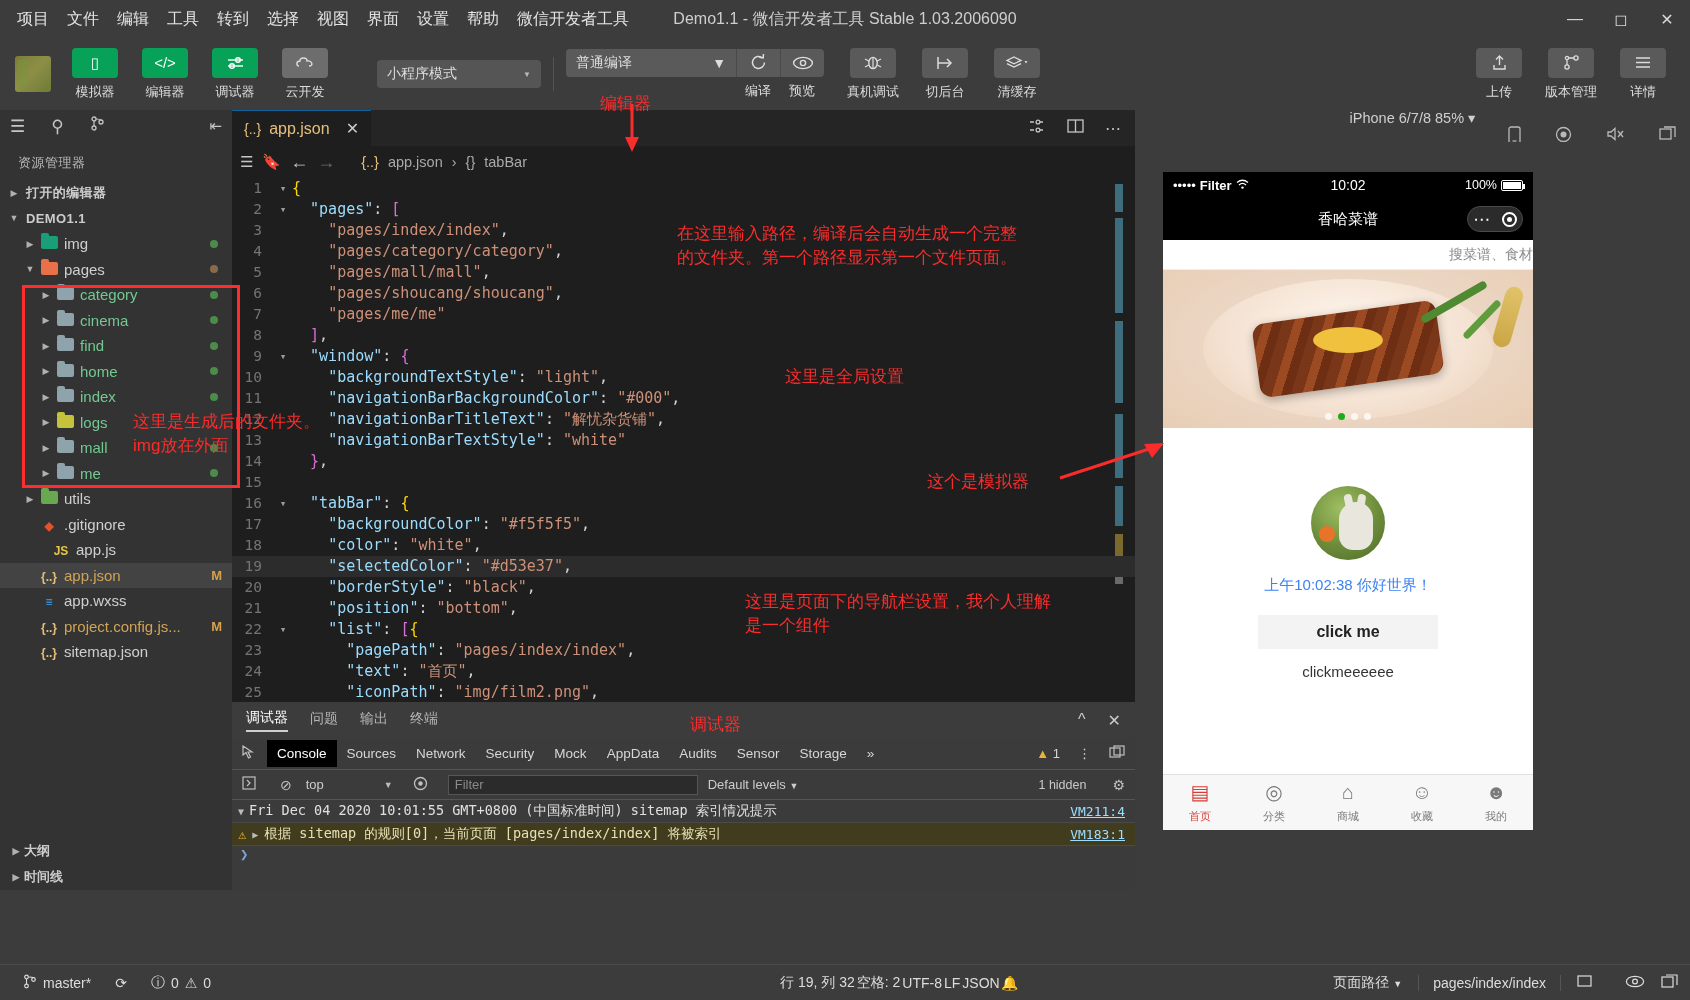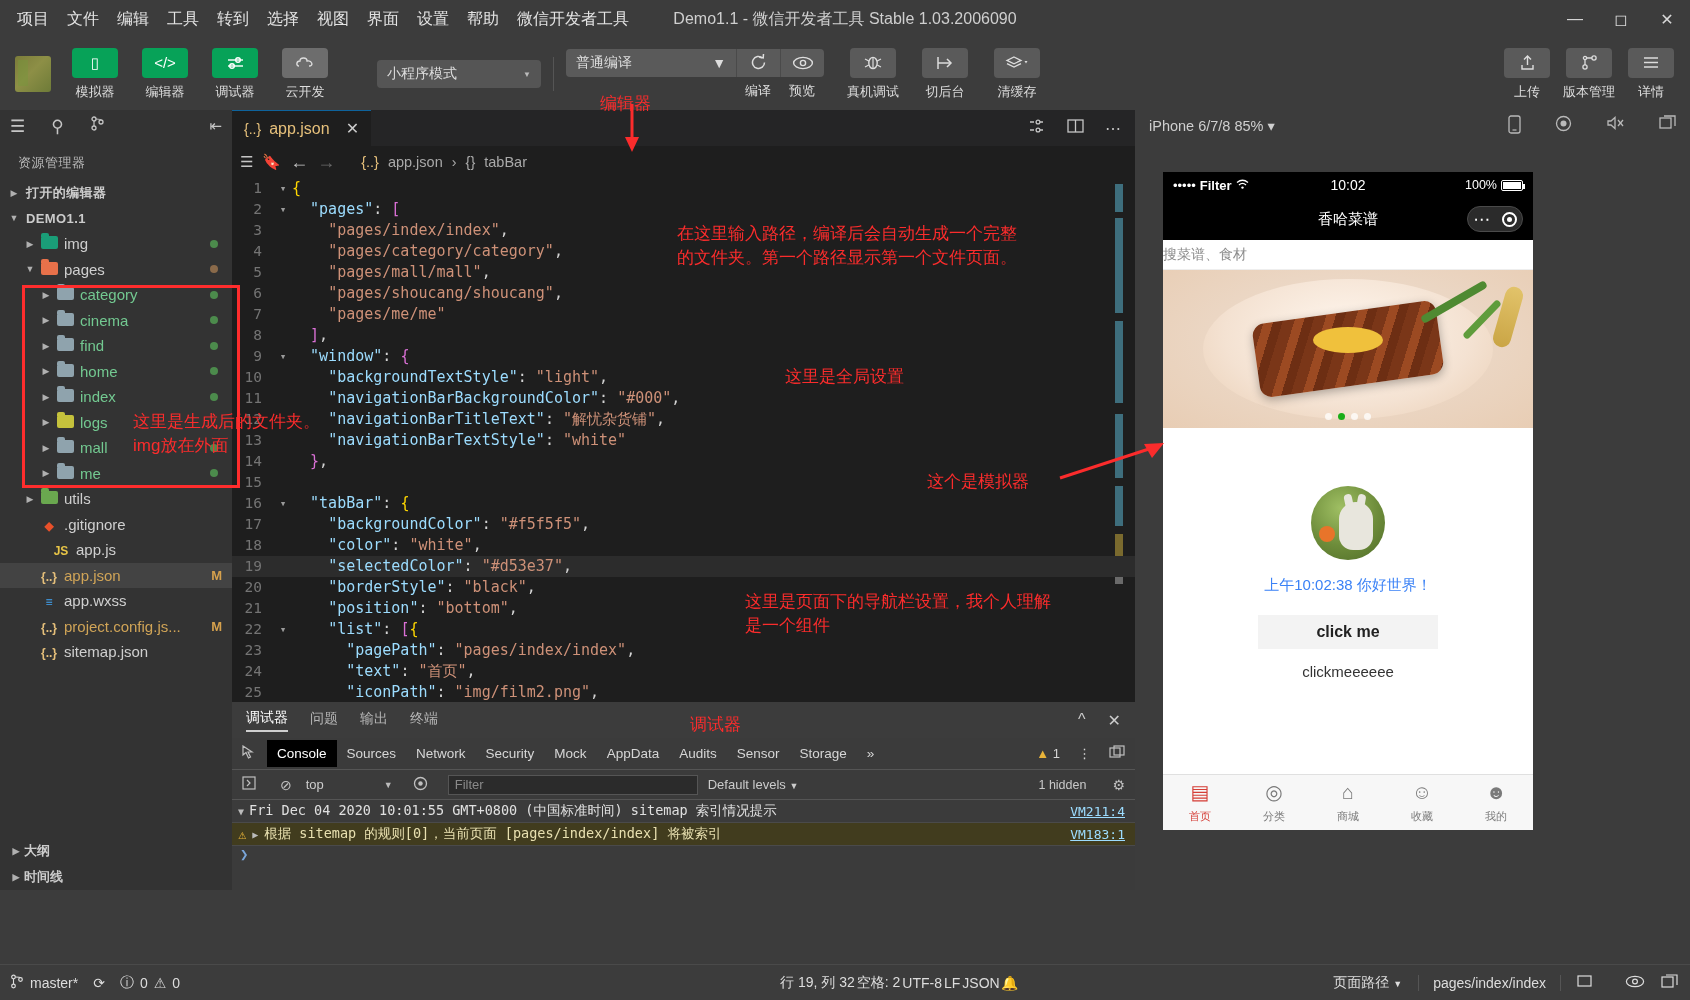--- a/index.html
+++ b/index.html
@@ -152,42 +152,42 @@
   .filter-box { background: #2b2b2b; border: 1px solid #555; height: 20px; width: 250px; display:flex; align-items:center; padding-left: 6px; color: #8a8a8a; font-size: 13px;}
   .hidden-lbl { margin-left: auto; font-size: 12.5px; color: #c9c9c9; padding-right: 6px;}
 
   .console-body { background: #3b3b3b; font-family: "DejaVu Sans Mono", monospace; }
   .log-row { display: flex; align-items: center; height: 23px; font-size: 13.5px; color: #e0e0e0; border-bottom: 1px solid #4a4a4a; padding-left: 6px; position: relative;}
   .log-row.warn { background: #413c1e; color: #e8e0b0; }
   .vm { position: absolute; right: 10px; color: #9cdcfe; text-decoration: underline; font-size: 13px;}
   .prompt { height: 22px; color: #7aa6da; padding-left: 8px; font-size: 14px; }
 
   
-  .simbar { position: absolute; top: 110px; left: 1135px; width: 555px; height: 32px; background: #3c3c3c; display: flex; align-items: center; padding: 0 14px; }
+  .simbar { position: absolute; top: 110px; left: 1135px; width: 555px; height: 32px; background: #3c3c3c; display: flex; align-items: center; padding: 0 14px; flex-direction: column; }
   .sim-device { font-size: 14.5px; color: #cfcfcf; }
   .sim-icons { margin-left: auto; display: flex; gap: 34px; color: #b9b9b9; font-size: 16px; }
 
   .simwrap { position: absolute; top: 142px; left: 1135px; width: 555px; height: 748px; background: #3c3c3c; }
   .phone { position: absolute; left: 28px; top: 30px; width: 370px; height: 658px; background: #fff; overflow: hidden; }
   .statusbar { height: 26px; background: #000; color: #fff; display: flex; align-items: center; padding: 0 10px; font-size: 13px; }
   .st-left { display: flex; align-items: center; gap: 4px; }
   .st-mid { position: absolute; left: 0; right: 0; text-align: center; font-size: 14px; }
   .st-right { margin-left: auto; display: flex; align-items: center; gap: 4px; font-size: 12.5px;}
   .battery { width: 22px; height: 11px; border: 1px solid #fff; border-radius: 2px; position: relative; }
   .battery:after { content:""; position:absolute; right:-3px; top:3px; width:2px; height:5px; background:#fff;}
   .battery i { position: absolute; left:1px; top:1px; bottom:1px; right:1px; background: #fff; display:block;}
 
   .navbar { height: 42px; background: #000; color: #fff; display: flex; align-items: center; justify-content: center; position: relative; font-size: 15px; }
   .nav-caps { position: absolute; right: 10px; display: flex; align-items: center; gap: 0; }
   .caps-pill { width: 56px; height: 26px; border-radius: 13px; background: #2b2b2b; border: 1px solid #4a4a4a; display:flex; align-items:center; justify-content:space-around; }
   .caps-dots { color: #fff; font-size: 17px; letter-spacing: 1px;}
   .caps-circle { width: 15px; height: 15px; border-radius: 50%; border: 2px solid #fff; position: relative;}
   .caps-circle:after { content:""; position:absolute; left: 3px; top: 3px; width: 5px; height: 5px; border-radius: 50%; background: #fff;}
 
-  .searchbar { height: 30px; background: #fff; display:flex; align-items:center; justify-content:flex-start; color: #8c8c8c; font-size: 14px; border-bottom: 1px solid #eee;}
+  .searchbar { height: 30px; background: #fff; display:flex; align-items:center; justify-content:flex-end; color: #8c8c8c; font-size: 14px; border-bottom: 1px solid #eee;}
   .banner { height: 158px; position: relative; overflow: hidden;
     background: radial-gradient(ellipse at 50% 45%, #f4e6dc 0%, #ecd9c8 40%, #e8cdb4 100%); }
   .plate { position:absolute; left:50%; top:50%; transform: translate(-50%,-50%); width: 290px; height: 140px; border-radius: 50%;
     background: radial-gradient(ellipse at 50% 40%, #fff7ef 0%, #f4e2d2 60%, #e9cdb2 100%); }
   .meat { position:absolute; left:50%; top:50%; transform: translate(-50%,-50%) rotate(-8deg); width: 185px; height: 74px; border-radius: 12px;
     background: repeating-linear-gradient(115deg, #7a3618 0 11px, #9c4a22 11px 20px, #6d2e13 20px 29px); box-shadow: 0 3px 10px rgba(0,0,0,.3);}
   .egg { position:absolute; left:50%; top:44%; transform: translate(-50%,-50%); width: 70px; height: 26px; border-radius: 50%; background: #f0c13c; }
   .garnish { position:absolute; right: 42px; top: 28px; width: 74px; height: 8px; border-radius: 4px; background: #4f8a32; transform: rotate(-30deg);}
   .garnish2 { position:absolute; right: 26px; top: 46px; width: 50px; height: 7px; border-radius: 4px; background: #5f9c3c; transform: rotate(-46deg);}
   .wheat { position:absolute; right: 16px; top: 16px; width: 18px; height: 62px; background: linear-gradient(#e2c36a,#caa545); border-radius: 9px; transform: rotate(16deg);}
@@ -209,21 +209,21 @@
 
   .tabbar { position: absolute; bottom: 0; left: 0; right: 0; height: 56px; background: #f7f7f7; border-top: 1px solid #e0e0e0;
     display: flex; align-items: center; }
   .tabitem { flex: 1; text-align: center; }
   .tabitem .ti { font-size: 20px; line-height: 22px; color: #7a7a7a; }
   .tabitem .tt { font-size: 11px; margin-top: 6px; color: #7a7a7a; }
   .tabitem.active .ti, .tabitem.active .tt { color: #d53e37; }
 
   
   .statusbar-bottom { position: absolute; bottom: 0; left: 0; width: 1690px; height: 36px; background: #3c3c3c; display: flex; align-items: center; color: #ddd; font-size: 14px; border-top: 1px solid #4a4a4a;}
-  .sb-left { display: flex; align-items: center; gap: 15px; padding-left: 10px; }
+  .sb-left { display: flex; align-items: center; gap: 24px; padding-left: 23px; }
   .sb-item { display:flex; align-items:center; gap: 6px; }
   .sb-mid { position: absolute; left: 780px; display: flex; gap: 2px; align-items:center;}
   .sb-right { position: absolute; right: 0; display: flex; align-items: center; gap: 16px; padding-right: 12px; }
   .sb-path { border-left: 1px solid #555; border-right: 1px solid #555; padding: 0 14px; }
 
   
   .anno { position: absolute; color: #fb2c2c; font-size: 17px; line-height: 24px; white-space: pre; font-family: "Liberation Sans", sans-serif; }
   .redbox { position: absolute; border: 3px solid #ff2d2d; }
   svg.arrow-svg { position: absolute; overflow: visible; }
 </style>
@@ -351,21 +351,21 @@
           <svg width="24" height="16" viewBox="0 0 24 16">
               <polygon points="9,2 16,5.4 9,8.8 2,5.4" fill="none" stroke="#ddd" stroke-width="1.3"></polygon>
               <polyline points="2,8.6 9,12 16,8.6" fill="none" stroke="#ddd" stroke-width="1.3"></polyline>
               <polygon points="19.5,6 22.5,6 21,8.6" fill="#ddd"></polygon>
             </svg>
         </div>
         <div class="label">清缓存</div>
       </div>
     </div>
 
-    <div style="margin-left:auto; display:flex; padding-right: 8px;">
+    <div style="margin-left:auto; display:flex; gap:10px; padding-right: 16px;">
       <div class="tool-btn2">
         <div class="icon">
           <svg width="17" height="17" viewBox="0 0 17 17">
               <polyline points="3,11 3,15 14,15 14,11" fill="none" stroke="#ddd" stroke-width="1.4"></polyline>
               <line x1="8.5" y1="2" x2="8.5" y2="11" stroke="#ddd" stroke-width="1.4"></line>
               <polyline points="5,5.5 8.5,2 12,5.5" fill="none" stroke="#ddd" stroke-width="1.4"></polyline>
             </svg>
         </div>
         <div class="label">上传</div>
       </div>

